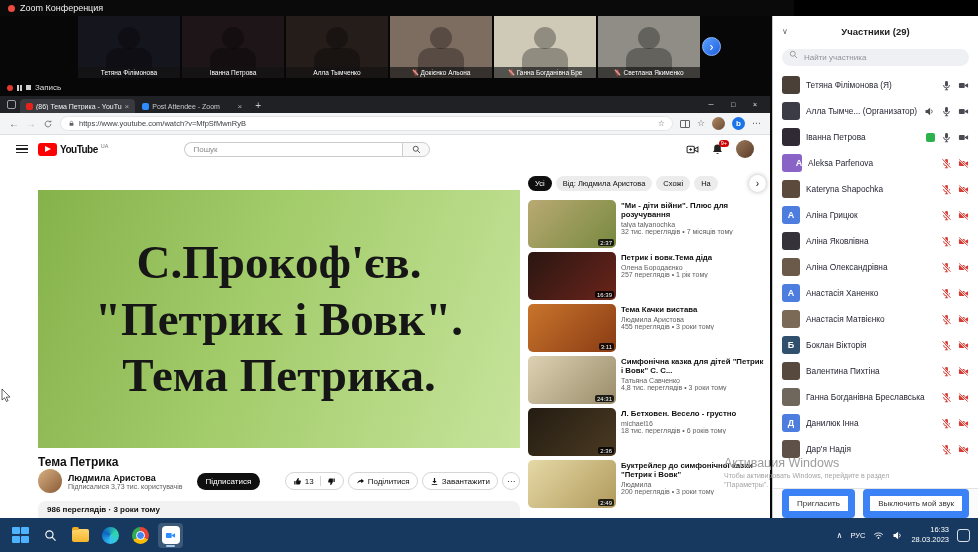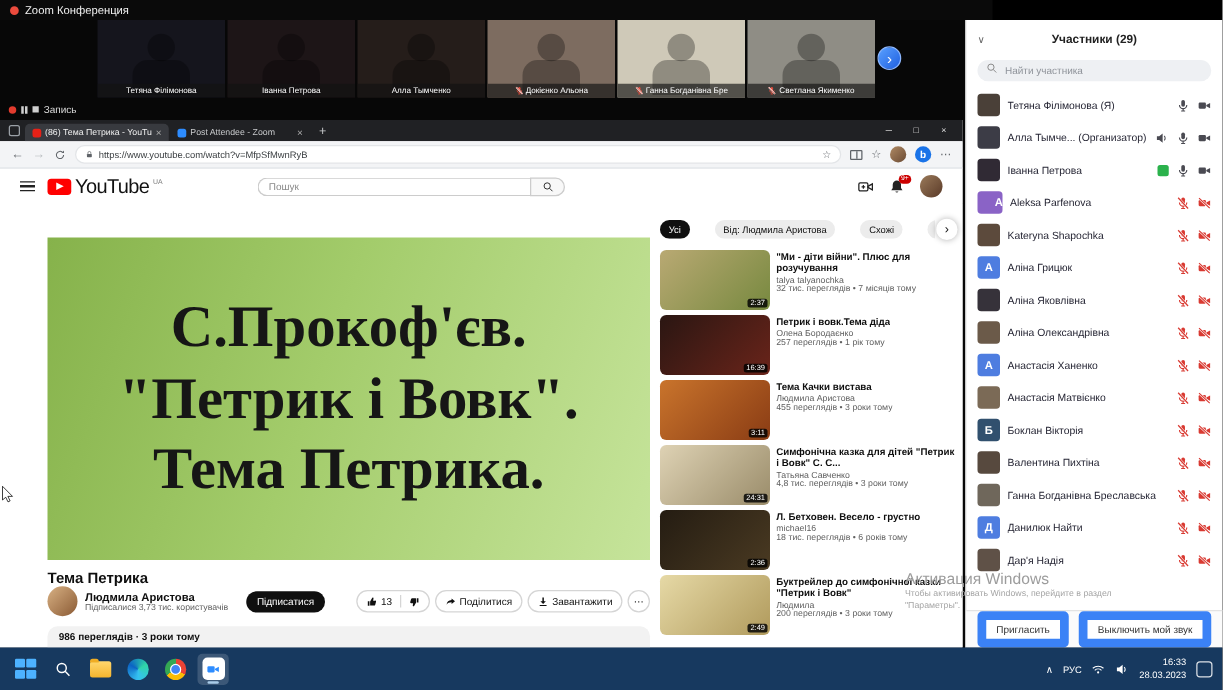--- a/index.html
+++ b/index.html
@@ -55,21 +55,21 @@
   .profile-dot{width:13px;height:13px;border-radius:50%;background:linear-gradient(135deg,#b08a64,#6a4a34)}
   .bing{width:13px;height:13px;border-radius:50%;background:#1a73e8;color:#fff;font-size:8px;font-weight:bold;display:flex;align-items:center;justify-content:center}
 
   
   #yt-header{height:28px;display:flex;align-items:center;padding:0 16px;gap:10px;background:#fff;flex:0 0 auto}
   .hamburger{width:12px;height:9px;display:flex;flex-direction:column;justify-content:space-between}
   .hamburger i{display:block;height:1.4px;background:#222}
   .yt-logo{display:flex;align-items:flex-start;gap:3px}
   .yt-badge{width:19px;height:13px;background:#f00;border-radius:3px;position:relative}
   .yt-badge::after{content:"";position:absolute;left:7px;top:3.5px;border-left:6px solid #fff;border-top:3px solid transparent;border-bottom:3px solid transparent}
-  .yt-word{font-size:16px;font-weight:normal;letter-spacing:-.5px;color:#111;line-height:13px}
+  .yt-word{font-size:10px;font-weight:bold;letter-spacing:-.5px;color:#111;line-height:13px}
   .yt-region{font-size:5.5px;color:#777}
   #yt-search-wrap{margin-left:66px;display:flex;align-items:center}
   .yt-search{width:218px;height:15px;border:1px solid #ccc;border-right:none;border-radius:8px 0 0 8px;padding:0 8px;font-size:8px;color:#111;outline:none}
   .yt-search::placeholder{color:#8a8a8a}
   .yt-search-btn{width:28px;height:15px;border:1px solid #ccc;border-radius:0 8px 8px 0;background:#f8f8f8;display:flex;align-items:center;justify-content:center}
   .yt-search-btn svg{width:9px;height:9px;color:#333}
   #yt-right{margin-left:auto;display:flex;align-items:center;gap:12px}
   .hdr-ic{width:13px;height:13px;color:#222;position:relative}
   .bell-badge{position:absolute;right:-5px;top:-3px;background:#c00;color:#fff;font-size:5.5px;padding:0 2px;border-radius:5px;line-height:7px}
   .yt-avatar{width:18px;height:18px;border-radius:50%;background:linear-gradient(135deg,#9a7a5a,#5a3a28)}
@@ -86,21 +86,21 @@
   .ch-subs{font-size:7px;color:#606060;white-space:nowrap}
   .subscribe{margin-left:8px;background:#0f0f0f;color:#fff;font-size:8px;border:none;border-radius:9px;padding:4px 9px;flex:0 0 auto}
   #actions{margin-left:auto;display:flex;gap:4px;align-items:center}
   .pill{height:18px;border:1px solid #d5d5d5;border-radius:9px;background:#fff;display:flex;align-items:center;gap:3px;padding:0 7px;font-size:8px;color:#0f0f0f;white-space:nowrap}
   .pill svg{width:9px;height:9px;color:#111;flex:0 0 auto}
   .pill .div{width:1px;height:10px;background:#d5d5d5;margin:0 3px}
   .pill.round{width:18px;padding:0;justify-content:center}
   #views-box{position:absolute;left:38px;top:338px;width:482px;height:26px;background:#f2f2f2;border-radius:8px;padding:4px 9px;font-size:8px;font-weight:bold;color:#0f0f0f}
 
   #related{position:absolute;left:528px;top:0;width:238px;height:100%}
-  #chips{position:absolute;left:0;top:13px;right:18px;display:flex;gap:20px;overflow:hidden}
+  #chips{position:absolute;left:0;top:13px;right:18px;display:flex;gap:4px;overflow:hidden}
   .chip{height:15px;border:none;border-radius:7.5px;background:#ececec;color:#0f0f0f;font-size:7.5px;padding:0 7px;white-space:nowrap;flex:0 0 auto}
   .chip.active{background:#0f0f0f;color:#fff}
   .chip-arrow{position:absolute;right:0;top:12px;width:17px;height:17px;border-radius:50%;background:#fff;box-shadow:0 0 5px rgba(0,0,0,.3);display:flex;align-items:center;justify-content:center;font-size:10px;color:#111}
   #rlist{position:absolute;left:0;top:37px;right:0;display:flex;flex-direction:column;gap:4px}
   .ritem{display:flex;gap:5px;height:48px}
   .rthumb{width:88px;height:48px;border-radius:5px;position:relative;flex:0 0 auto;overflow:hidden;background:#888}
   .dur{position:absolute;right:2px;bottom:2px;background:rgba(0,0,0,.82);color:#fff;font-size:6px;padding:.5px 2px;border-radius:2px}
   .rinfo{min-width:0;display:flex;flex-direction:column;padding-top:1px}
   .rtitle{font-size:7.8px;font-weight:bold;color:#0f0f0f;line-height:1.18;max-height:19px;overflow:hidden}
   .rchan{font-size:7px;color:#606060;margin-top:2px;white-space:nowrap;overflow:hidden}
@@ -756,21 +756,21 @@
 
         <span class="pic red">
           <svg class="ic">
             <use href="#i-cam-off"></use>
           </svg>
         </span>
       </div>
 
       <div class="prow">
         <span class="pavatar" style="background: rgb(78, 125, 224);">Д</span>
-        <span class="pname">Данилюк Найти</span>
+        <span class="pname">Данилюк Інна</span>
 
         <span class="pic red">
           <svg class="ic">
             <use href="#i-mic-off"></use>
           </svg>
         </span>
 
         <span class="pic red">
           <svg class="ic">
             <use href="#i-cam-off"></use>

